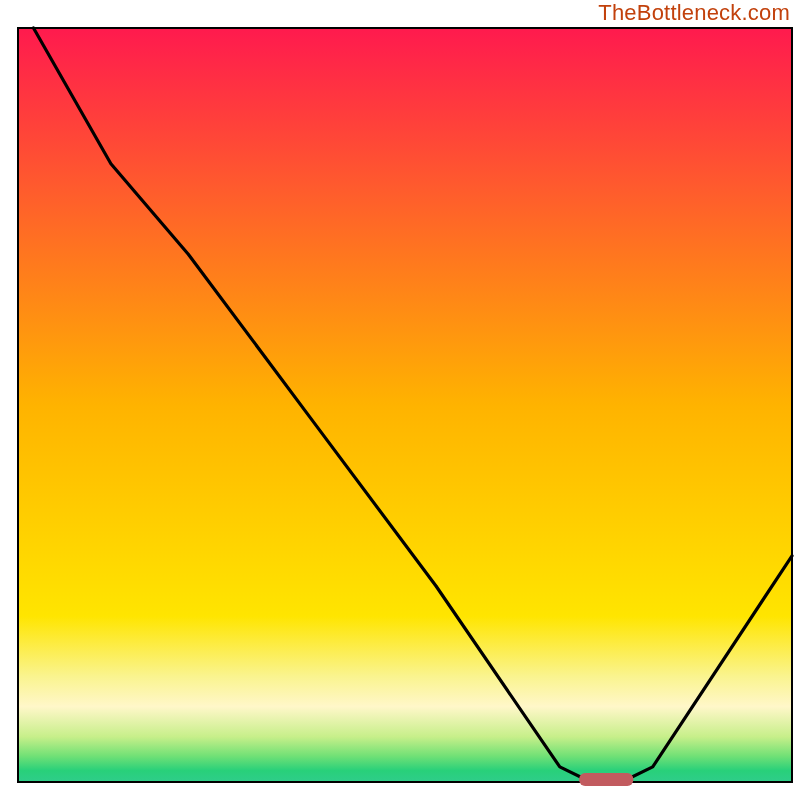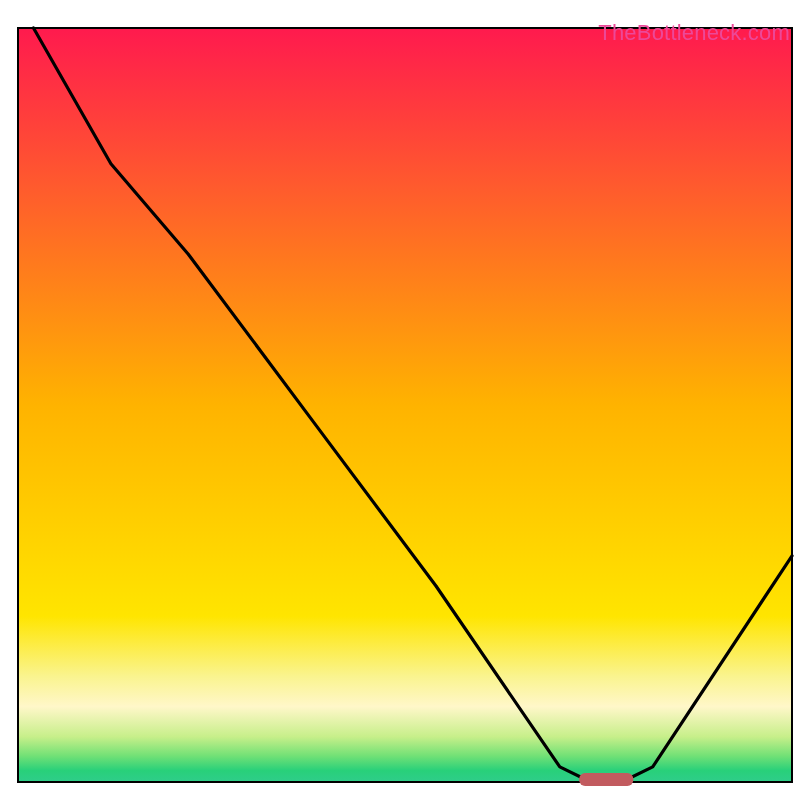--- a/index.html
+++ b/index.html
@@ -10,24 +10,24 @@
     background: #fff;
     font-family: Arial, Helvetica, sans-serif;
   }
   .stage {
     position: relative;
     width: 800px;
     height: 800px;
   }
   .watermark {
     position: absolute;
-    top: 20px;
+    top: 0;
     right: 10px;
     font-size: 22px;
-    color: #ec4899;
+    color: #c2410c;
     font-weight: 500;
     letter-spacing: 0.2px;
     user-select: none;
   }
   svg { display: block; }
 </style>
 </head>
 <body>
 
 <div class="stage">

